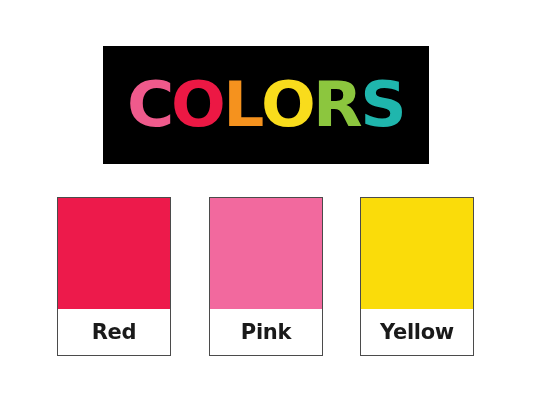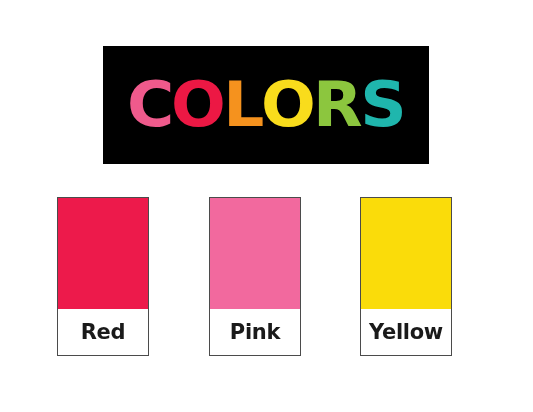--- a/index.html
+++ b/index.html
@@ -61,21 +61,21 @@
     position: absolute;
     left: 57px;
     top: 197px;
     width: 420px;
     height: 161px;
   }
 
   .color-card {
     position: absolute;
     top: 0;
-    width: 92px;
+    width: 114px;
     height: 159px;
     border: 1.5px solid #4b4b4b;
     background: #ffffff;
     box-sizing: border-box;
     display: flex;
     flex-direction: column;
   }
 
   .color-card .swatch {
     flex: 0 0 111px;

